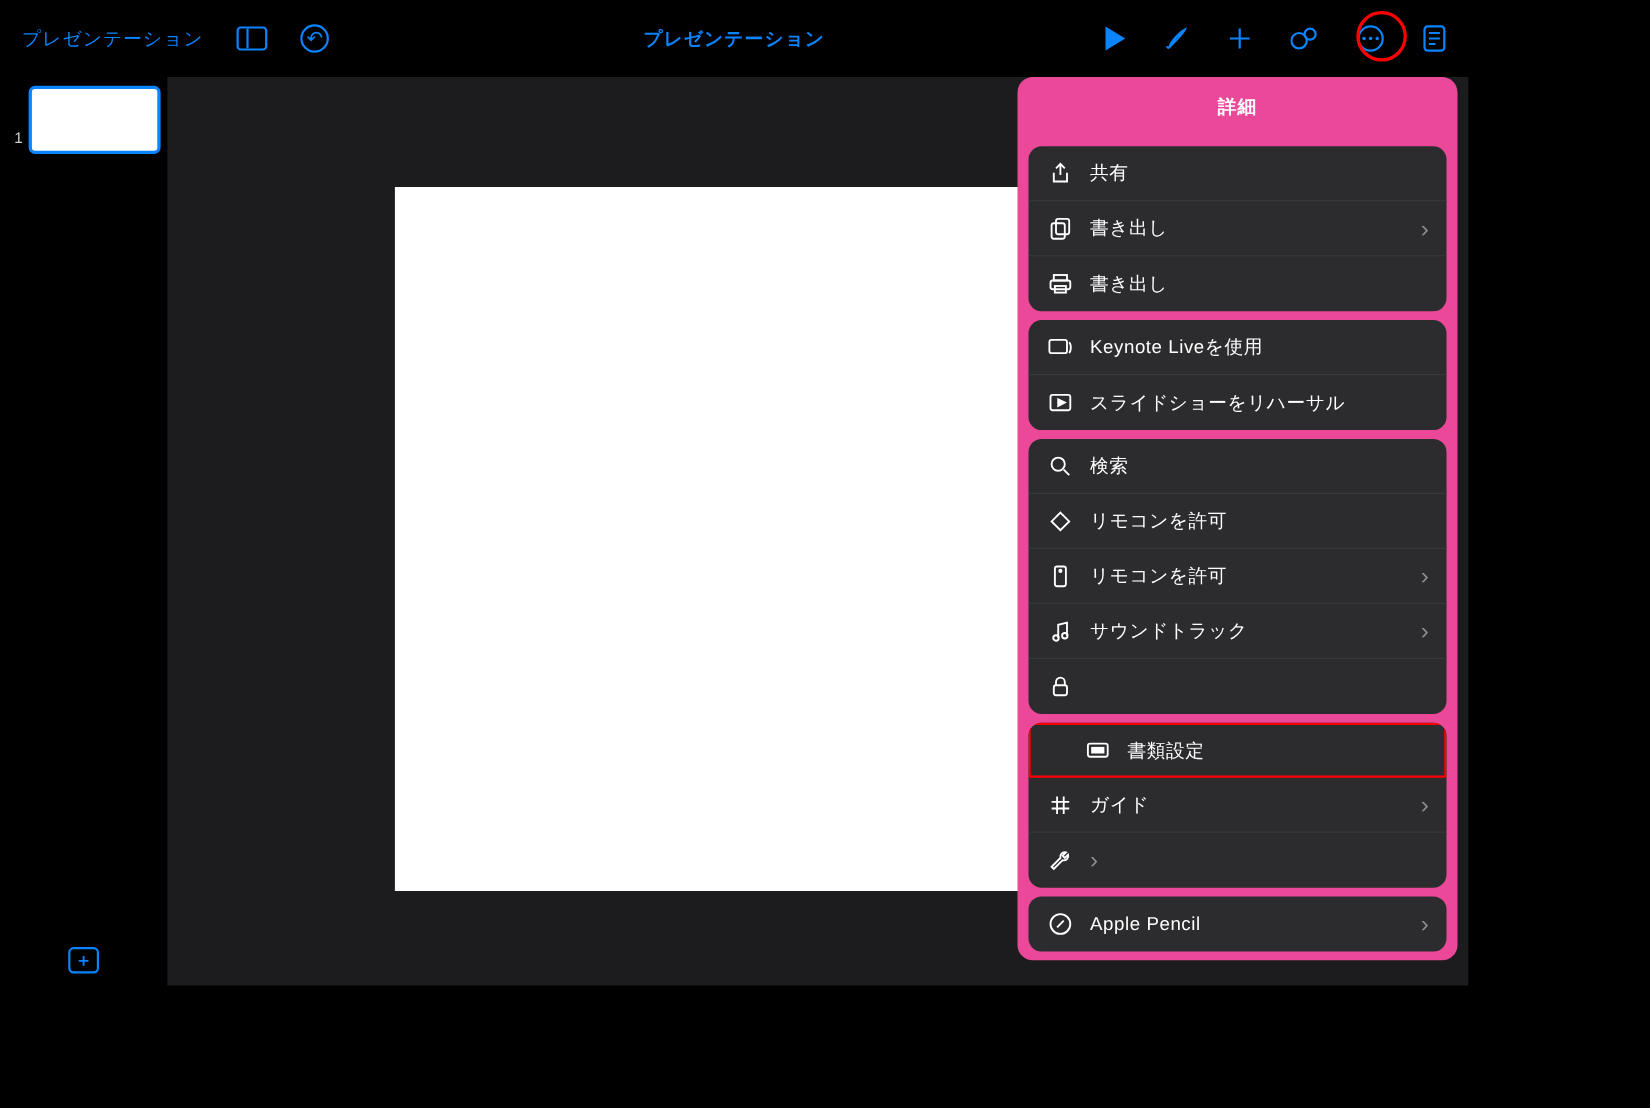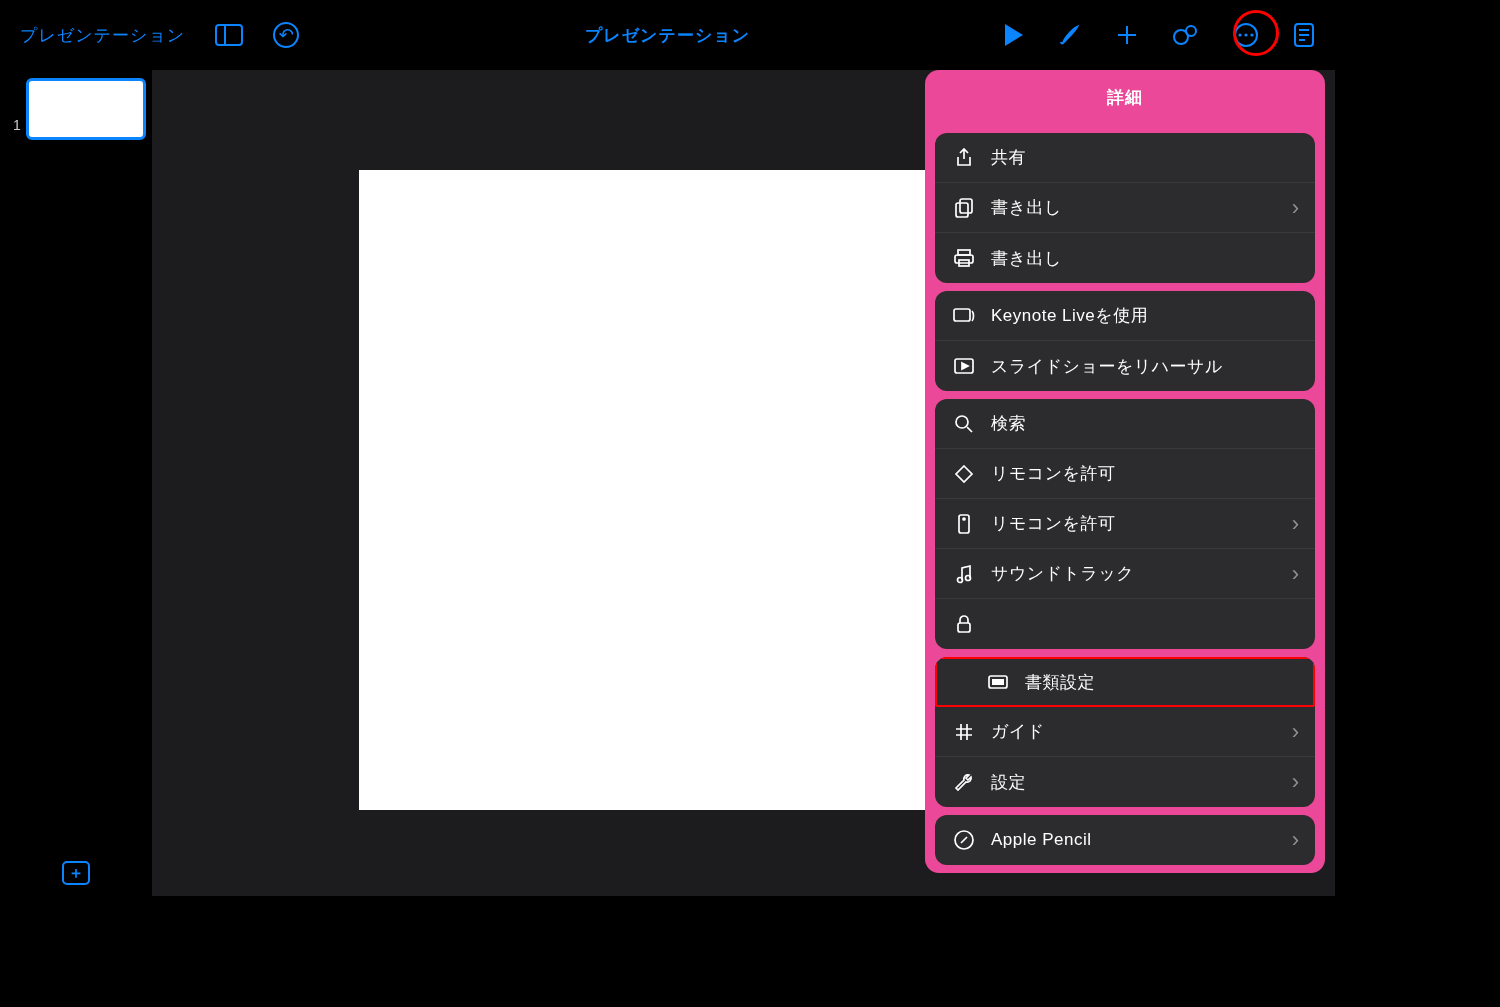--- a/index.html
+++ b/index.html
@@ -411,21 +411,20 @@
         </div>
       <div class="mi-label">ガイド</div>
       <div class="chevron">›</div>
     </div>
     <div class="menu-item">
       <div class="mi-icon">
           <svg class="icon-svg" width="22" height="22">
             <path d="M18 6a4 4 0 01-5 5L5 19l-2-2 8-8a4 4 0 015-5l-3 3 2 2z"></path>
           </svg>
         </div>
-      <div class="mi-label">設定</div>
       <div class="chevron">›</div>
     </div>
   </div>
 
   <div class="menu-group">
     <div class="menu-item">
       <div class="mi-icon">
           <svg class="icon-svg" width="22" height="22">
             <circle cx="11" cy="11" r="9"></circle>
             <path d="M8 14l6-6"></path>

